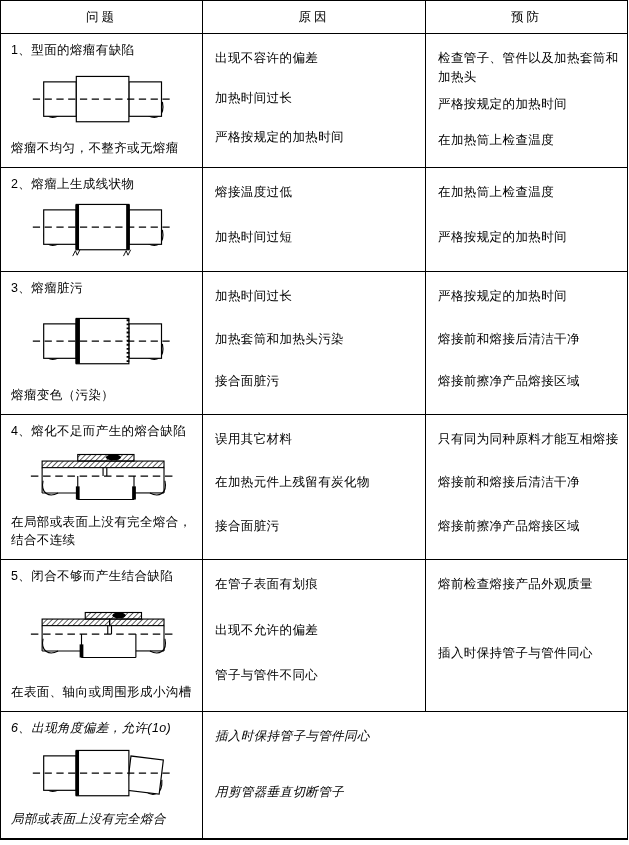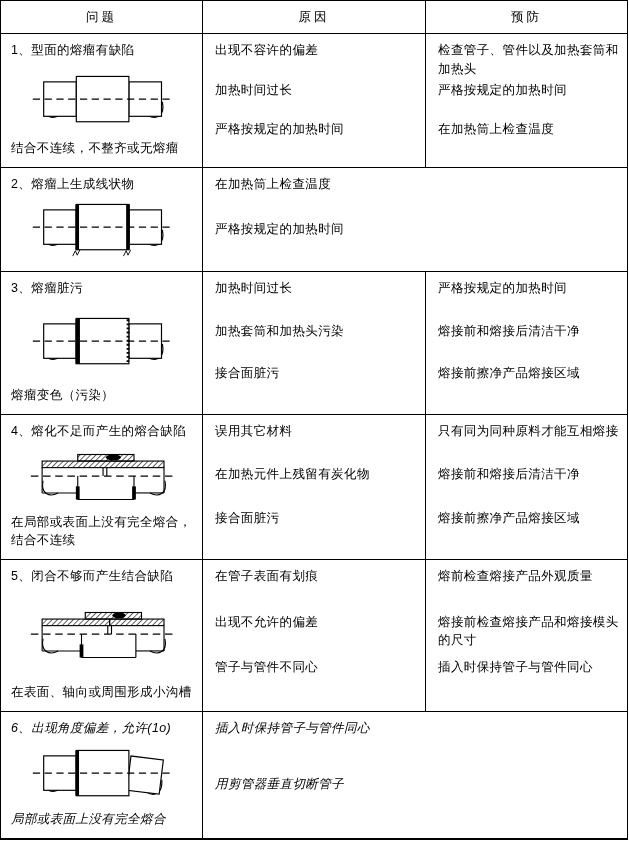--- a/index.html
+++ b/index.html
@@ -34,21 +34,21 @@
     padding: 7px 6px 9px 10px;
   }
   .p-title { white-space: nowrap; }
   .diagram-wrap {
     flex: 1; display: flex; align-items: center; justify-content: center;
   }
   .list-cell {
     display: flex; flex-direction: column;
     padding: 7px 5px 7px 12px;
   }
-  .li { flex: 1; }
+  .li { flex: 1; margin-top: 8px; }
   svg { display: block; }
   .r1 { height: 134px; }
   .r2 { height: 104px; }
   .r3 { height: 143px; }
   .r4 { height: 145px; }
   .r5 { height: 152px; }
   .r6 { height: 127px; font-style: italic; }
 </style>
 </head>
 <body>
@@ -69,21 +69,21 @@
           <g fill="none" stroke="#000" stroke-width="1.3">
             <path d="M15,34 C12,50 22,54 31,49"></path>
             <path d="M145,34 C148,50 138,54 129,49"></path>
             <rect x="14" y="12" width="36" height="38" fill="#fff"></rect>
             <rect x="108" y="12" width="36" height="38" fill="#fff"></rect>
             <rect x="50" y="6" width="58" height="50" fill="#fff"></rect>
             <line x1="2" y1="31" x2="158" y2="31" stroke-dasharray="8,5"></line>
           </g>
         </svg>
       </div>
-      <div class="p-note">结合不连续，不整齐或无熔瘤</div>
+      <div class="p-note">熔瘤不均匀，不整齐或无熔瘤</div>
     </div>
     <div class="td c2 list-cell">
       <div class="li">出现不容许的偏差</div>
       <div class="li">加热时间过长</div>
       <div class="li">严格按规定的加热时间</div>
     </div>
     <div class="td c3 list-cell">
       <div class="li">检查管子、管件以及加热套筒和加热头</div>
       <div class="li">严格按规定的加热时间</div>
       <div class="li">在加热筒上检查温度</div>
@@ -103,20 +103,24 @@
             <rect x="50" y="6" width="58" height="50" fill="#fff"></rect>
             <rect x="49" y="6" width="4" height="50" fill="#000" stroke="none"></rect>
             <rect x="105" y="6" width="4" height="50" fill="#000" stroke="none"></rect>
             <path d="M46,63 l3,-6 l2,5 l3,-6" stroke-width="1"></path>
             <path d="M102,63 l3,-6 l2,5 l3,-6" stroke-width="1"></path>
             <line x1="2" y1="31" x2="158" y2="31" stroke-dasharray="8,5"></line>
           </g>
         </svg>
       </div>
       <div class="p-note"></div>
+    </div>
+    <div class="td c2 list-cell">
+      <div class="li">熔接温度过低</div>
+      <div class="li">加热时间过短</div>
     </div>
     <div class="td c3 list-cell">
       <div class="li">在加热筒上检查温度</div>
       <div class="li">严格按规定的加热时间</div>
     </div>
   </div>
 
   <div class="tr r3">
     <div class="td c1 problem-cell">
       <div class="p-title">3、熔瘤脏污</div>
@@ -226,21 +230,20 @@
       </div>
       <div class="p-note">在表面、轴向或周围形成小沟槽</div>
     </div>
     <div class="td c2 list-cell">
       <div class="li">在管子表面有划痕</div>
       <div class="li">出现不允许的偏差</div>
       <div class="li">管子与管件不同心</div>
     </div>
     <div class="td c3 list-cell">
       <div class="li">熔前检查熔接产品外观质量</div>
-      <div class="li">熔接前检查熔接产品和熔接模头的尺寸</div>
       <div class="li">插入时保持管子与管件同心</div>
     </div>
   </div>
 
   <div class="tr r6">
     <div class="td c1 problem-cell">
       <div class="p-title">6、出现角度偏差，允许(1o)</div>
       <div class="diagram-wrap">
         <svg width="145" viewBox="0 0 160 64">
           <g fill="none" stroke="#000" stroke-width="1.3">

